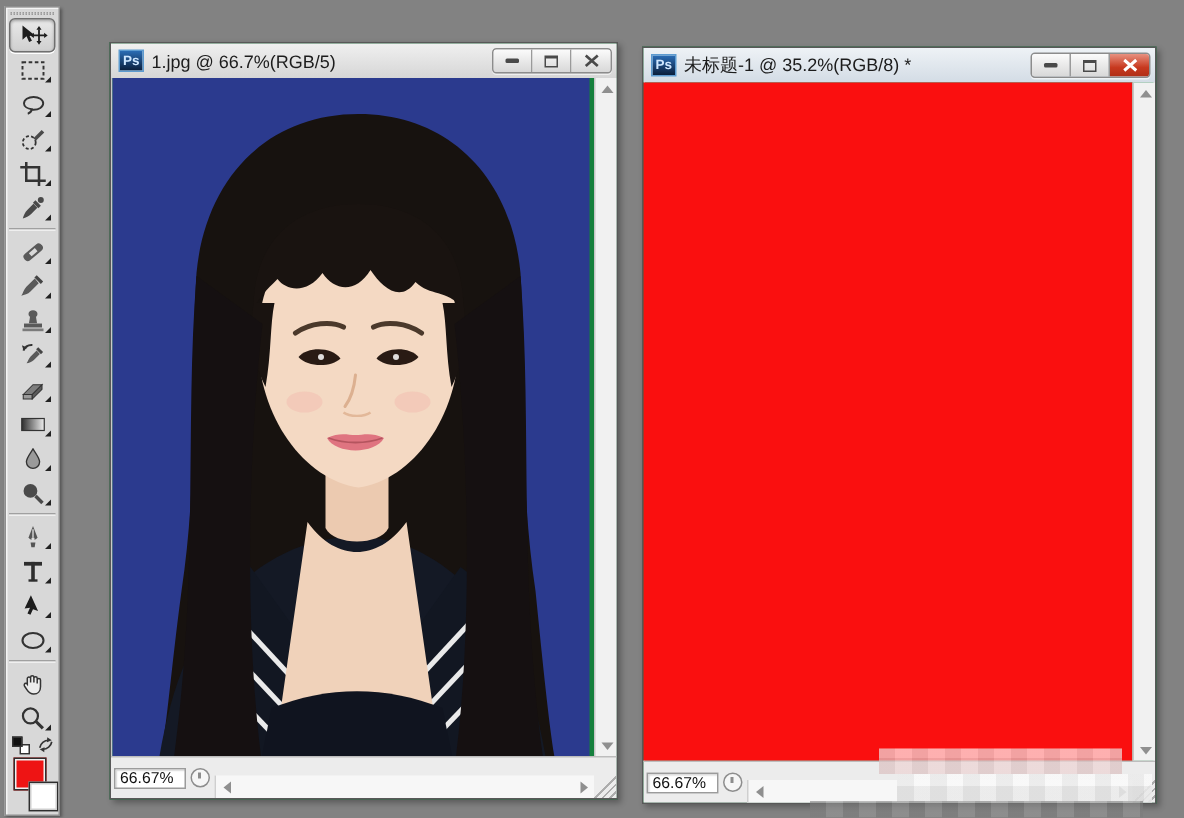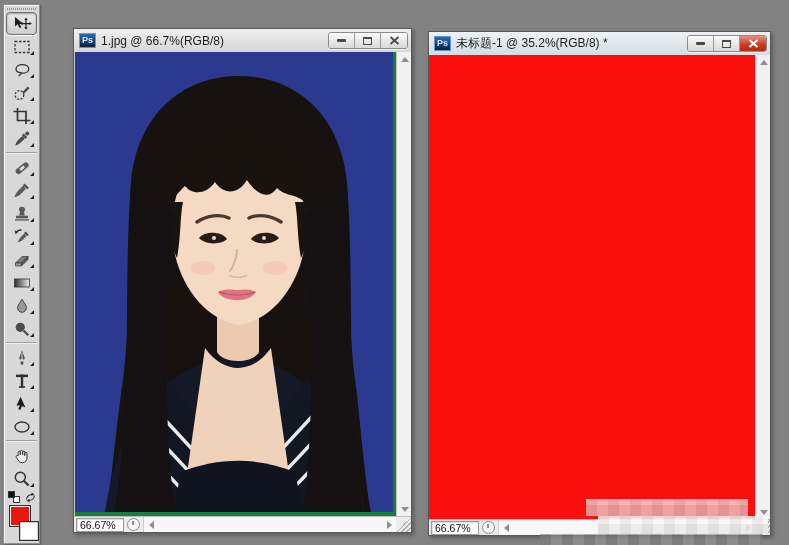--- a/index.html
+++ b/index.html
@@ -65,21 +65,21 @@
   .canvas-area svg { display:block; }
   .vscroll { width:15px; flex:0 0 auto; background:#f1f1f1;
     border-left:1px solid #c6c6c6; position:relative; }
   .vs-up, .vs-down { position:absolute; left:0; width:15px; height:14px;
     display:flex; align-items:center; justify-content:center; }
   .vs-up { top:0; } .vs-down { bottom:0; }
   .tri-up { border-left:4px solid transparent; border-right:4px solid transparent;
     border-bottom:5px solid #8f8f8f; }
   .tri-down { border-left:4px solid transparent; border-right:4px solid transparent;
     border-top:5px solid #8f8f8f; }
-  .statusbar { height:16px; flex:0 0 auto; background:#ececec;
+  .statusbar { height:28px; flex:0 0 auto; background:#ececec;
     border-top:1px solid #bdbdbd; display:flex; align-items:center; padding-left:2px; }
   .zoom-field { width:48px; height:14px; background:#fff; border:1px solid #9b9b9b;
     box-shadow:inset 1px 1px 1px rgba(0,0,0,.15); font-size:10.5px; color:#111;
     line-height:12px; padding-left:3px; flex:0 0 auto; }
   .status-clock { width:13px; height:13px; margin:0 3px; border:1.5px solid #8d8d8d;
     border-radius:50%; position:relative; flex:0 0 auto; background:#f6f6f6; }
   .status-clock::after { content:""; position:absolute; left:4px; top:2px;
     width:1.5px; height:4px; background:#8d8d8d; }
   .hscroll { flex:1 1 auto; height:15px; background:#f7f7f7;
     border-left:1px solid #cfcfcf; position:relative; align-self:flex-end; }
@@ -318,21 +318,21 @@
     </svg></span>
     <div class="fg-swatch" style="background-color: rgb(238, 20, 20);"></div>
     <div class="bg-swatch" style="background-color: rgb(255, 255, 255);"></div>
   </div>
 
 </div>
 
 <div class="doc-window win-left">
   <div class="titlebar">
     <span class="ps-icon">Ps</span>
-    <span class="title-text">1.jpg @ 66.7%(RGB/8)</span>
+    <span class="title-text">1.jpg @ 66.7%(RGB/5)</span>
     <span class="win-buttons">
       <span class="win-btn">
           <span class="glyph-min"></span>
         </span>
       <span class="win-btn">
           <span class="glyph-max"></span>
         </span>
       <span class="win-btn">
         <svg width="11" height="9" viewBox="0 0 11 9">
           <path d="M1.5 1l8 7M9.5 1l-8 7" stroke="#4a4a4a" stroke-width="1.8"></path>

